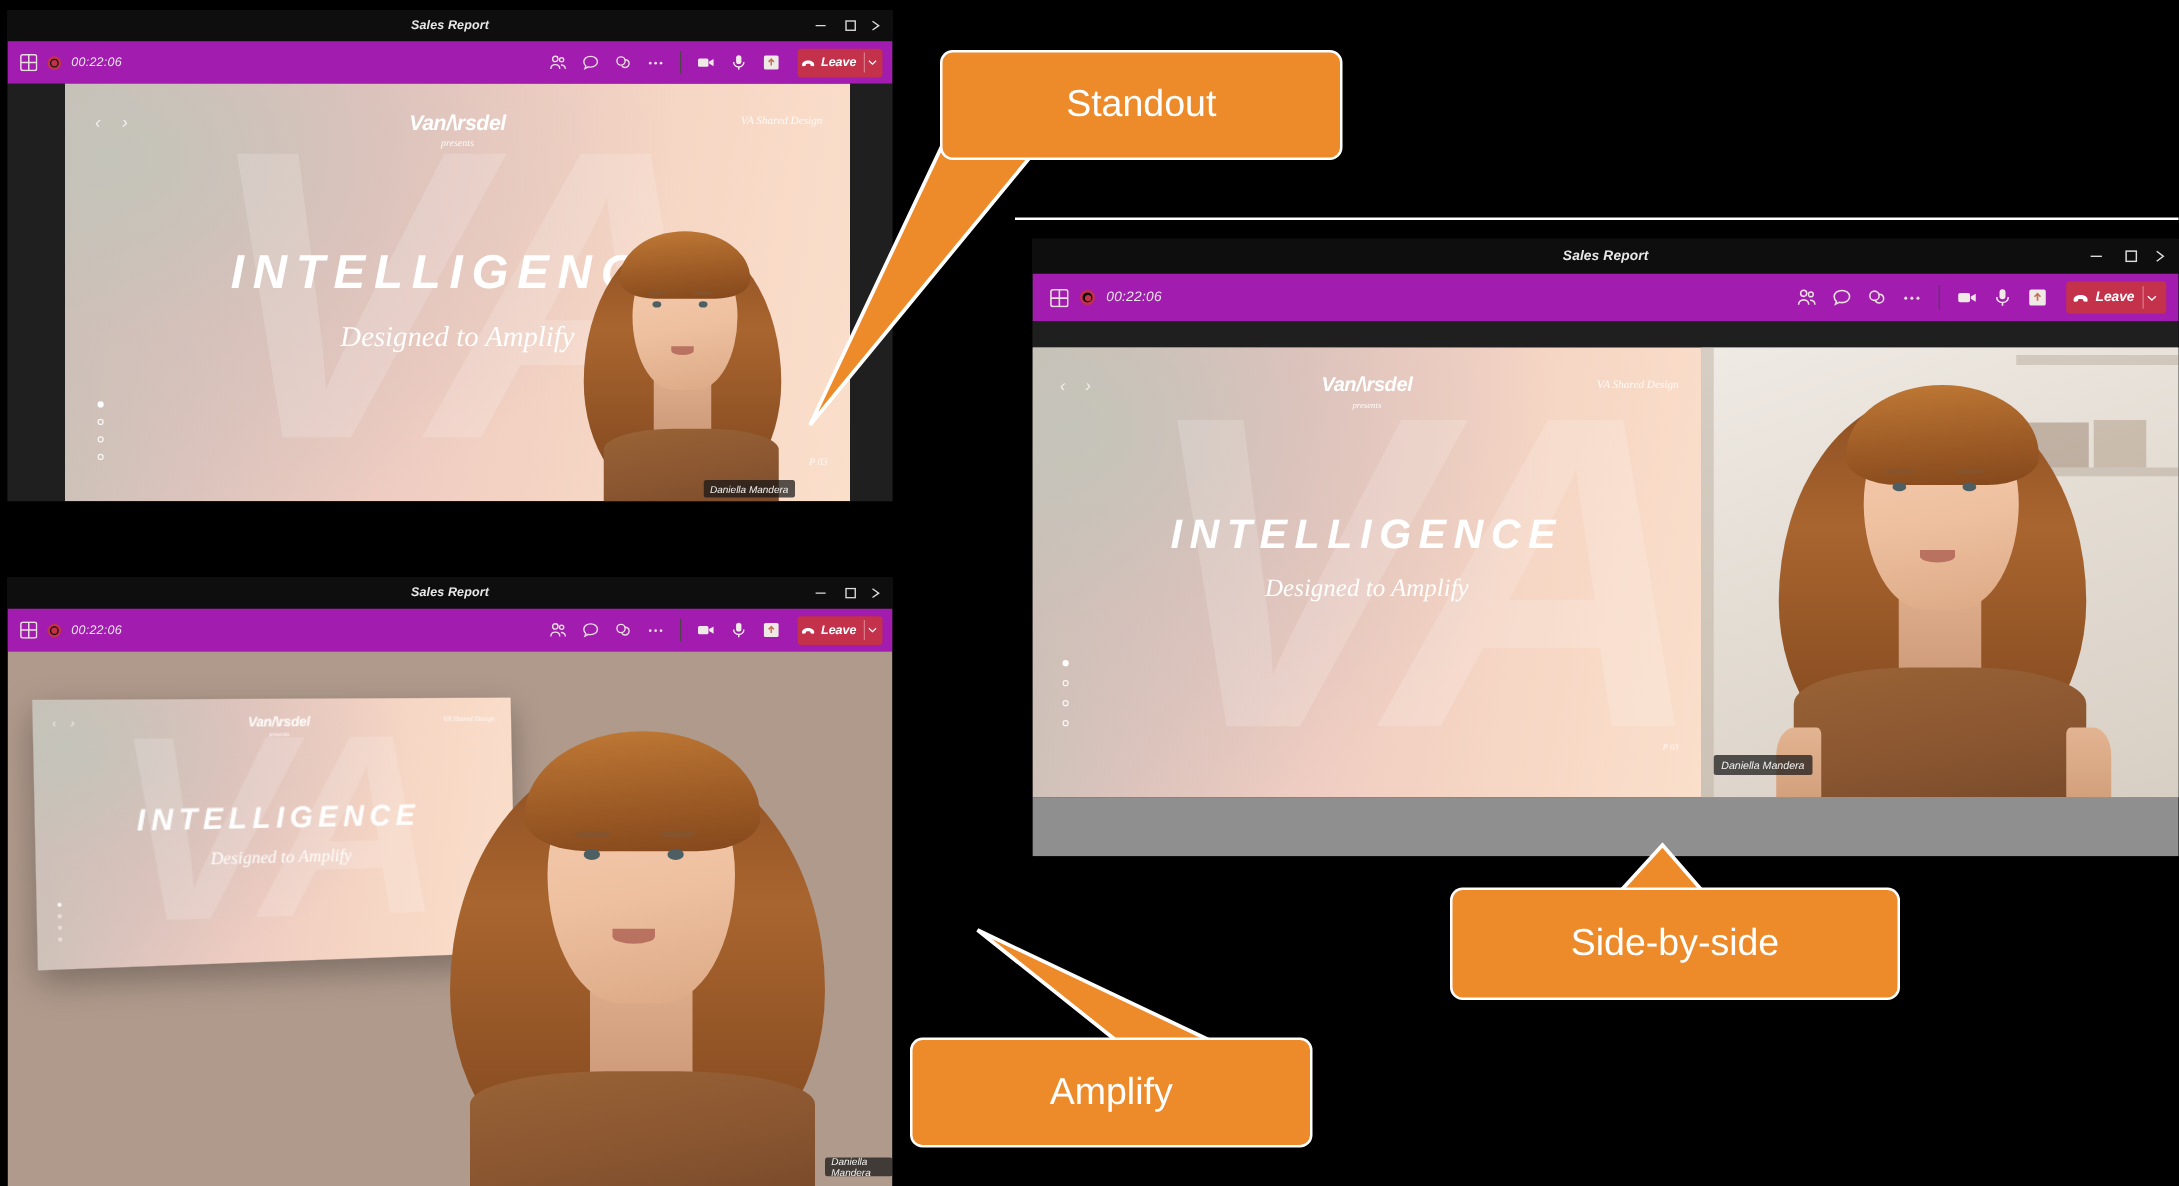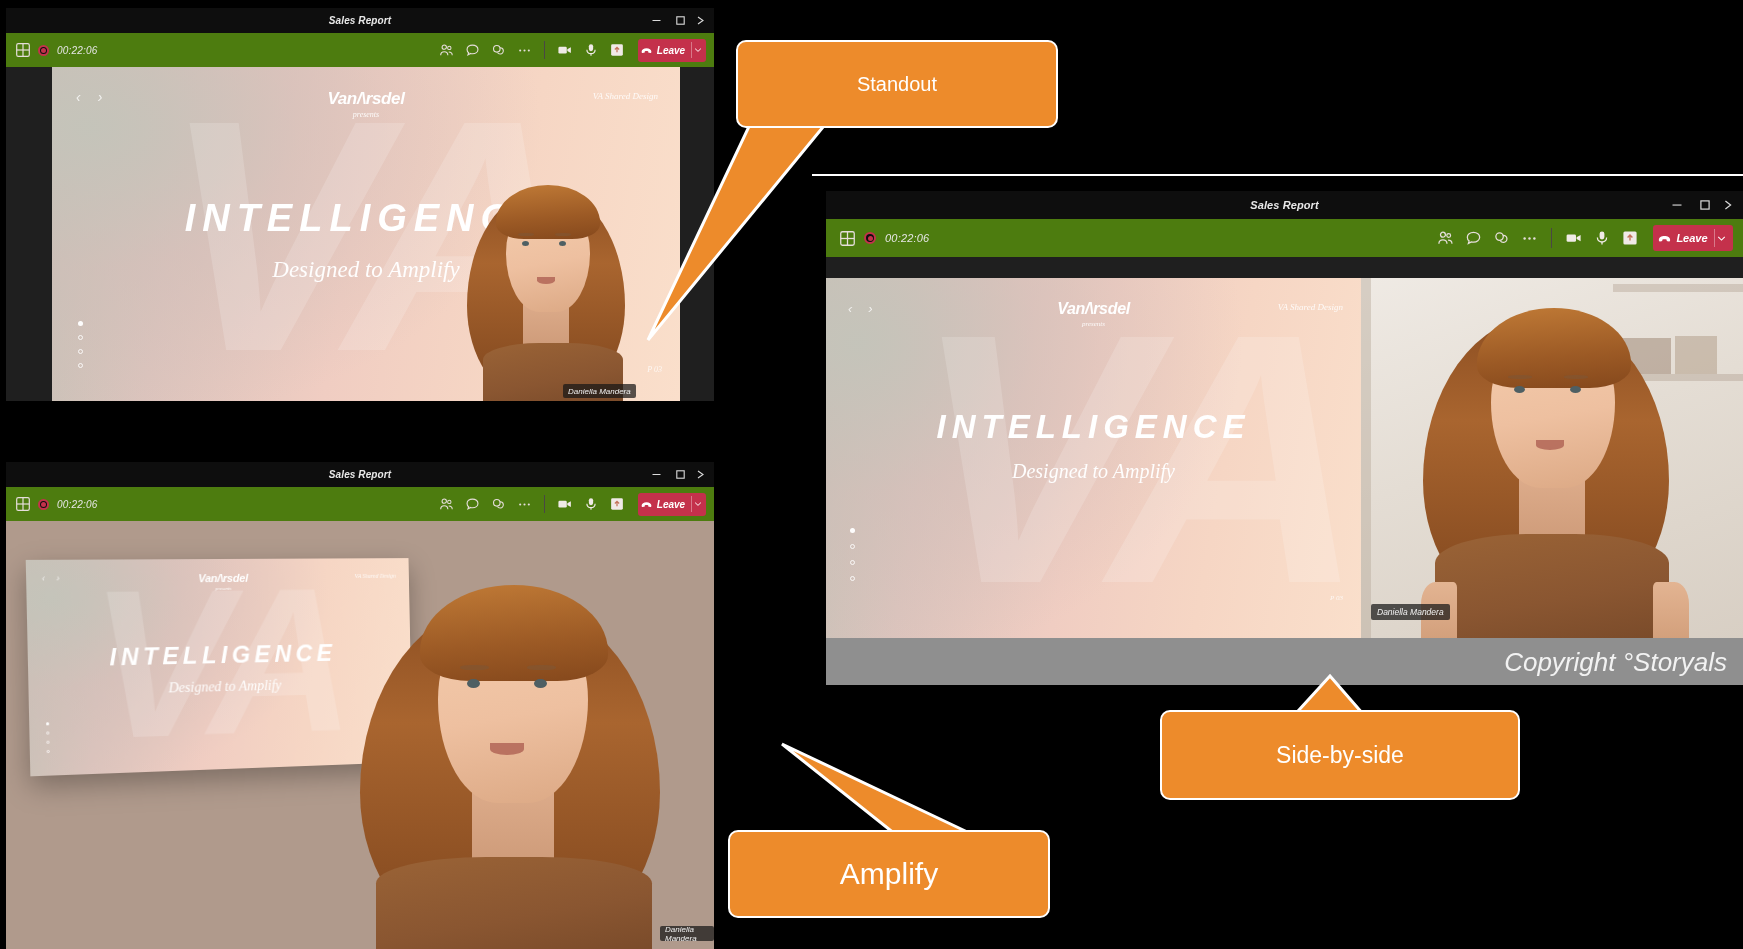--- a/index.html
+++ b/index.html
@@ -15,21 +15,21 @@
   .tw { position: absolute; background: #1f1f1f; overflow: hidden; font-style: italic; }
   .tw-titlebar {
     position: relative; height: 100%;
     background: #0e0e0e; display: flex; align-items: center; justify-content: center;
   }
   .tw-title { color: #e8e8e8; font-weight: bold; letter-spacing: .1px; }
   .tw-winctl { position: absolute; right: 6px; top: 0; height: 100%;
                display: flex; align-items: center; gap: 0px; }
   .tw-winctl .wc { color: #dcdcdc; display: flex; align-items: center; justify-content: center; }
 
-  .tw-toolbar { position: relative; background: #4d7c0f; display: flex; align-items: center; height: 100%; }
+  .tw-toolbar { position: relative; background: #a21caf; display: flex; align-items: center; height: 100%; }
   .tb-left { display: flex; align-items: center; gap: 8px; padding-left: 10px; }
   .tb-right { margin-left: auto; display: flex; align-items: center; }
   .rec-dot { border-radius: 50%; background: #0e0e0e; border: 2px solid #c4314b;
              display: flex; align-items: center; justify-content: center; }
   .rec-dot i { display: block; border-radius: 50%; background: #c4314b; }
   .timer { color: #e6e6e6; letter-spacing: .2px; }
   .tb-icon { display: flex; align-items: center; justify-content: center; color: #e6dedb; }
   .tb-sep { background: #4a4744; }
   .leave-btn { background: #c4314b; color: #fff; display: flex; align-items: center;
                justify-content: center; border-radius: 3px; font-weight: bold; gap: 4px; }
@@ -562,38 +562,37 @@
           <div class="p-armskin" style="left:26px; top:292px; width:36px; height:56px; border-radius:40% 10% 0 0;"></div>
           <div class="p-armskin" style="left:258px; top:292px; width:36px; height:56px; border-radius:10% 40% 0 0;"></div>
         </div>
 
         <div class="p-name" style="left:10px; top:326px; height:16px; padding:0 6px; font-size:8.5px; border-radius:2px;">
           <span>Daniella Mandera</span>
         </div>
       </div>
 
       <div class="thinline" style="left:0; top:381px; width:917px; height:47px; background:#8f8f8f;"></div>
-      <div class="copyright" style="right:16px; top:390px; font-size:26px;">Copyright °Storyals</div>
     </div>
   </div>
 
   <div class="callout" style="left:630px; top:40px; width:450px; height:310px;">
     <svg width="450" height="310" viewBox="0 0 450 310">
       <path d="M140 42 L230 42 L18 300 Z" fill="#ED8B2B" stroke="#ffffff" stroke-width="3"></path>
     </svg>
-    <div class="bubble" style="left:106px; top:0px; width:322px; height:88px; font-size:20px;">
+    <div class="bubble" style="left:122px; top:0px; width:322px; height:88px; font-size:30px;">
       <span>Standout</span>
     </div>
   </div>
 
   <div class="callout" style="left:1160px; top:660px; width:360px; height:140px;">
     <svg width="360" height="140" viewBox="0 0 360 140">
       <path d="M128 62 L170 16 L210 62 Z" fill="#ED8B2B" stroke="#ffffff" stroke-width="3"></path>
     </svg>
-    <div class="bubble" style="left:0px; top:50px; width:360px; height:90px; font-size:23px;">
+    <div class="bubble" style="left:0px; top:50px; width:360px; height:90px; font-size:30px;">
       <span>Side-by-side</span>
     </div>
   </div>
 
   <div class="callout" style="left:770px; top:740px; width:410px; height:210px;">
     <svg width="410" height="210" viewBox="0 0 410 210">
       <path d="M12 4 L130 98 L210 98 Z" fill="#ED8B2B" stroke="#ffffff" stroke-width="3"></path>
     </svg>
     <div class="bubble" style="left:-42px; top:90px; width:322px; height:88px; font-size:30px;">
       <span>Amplify</span>

